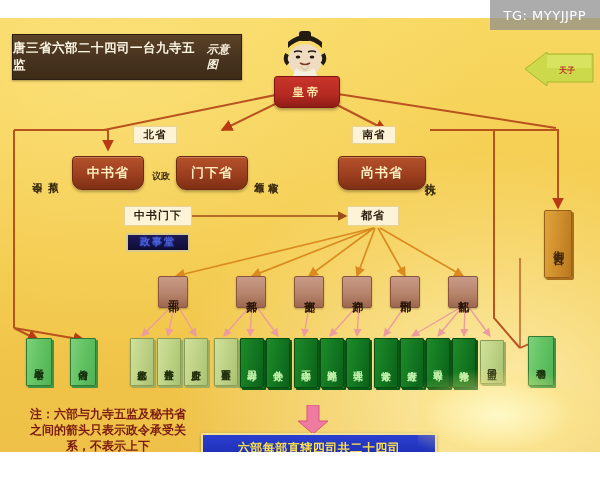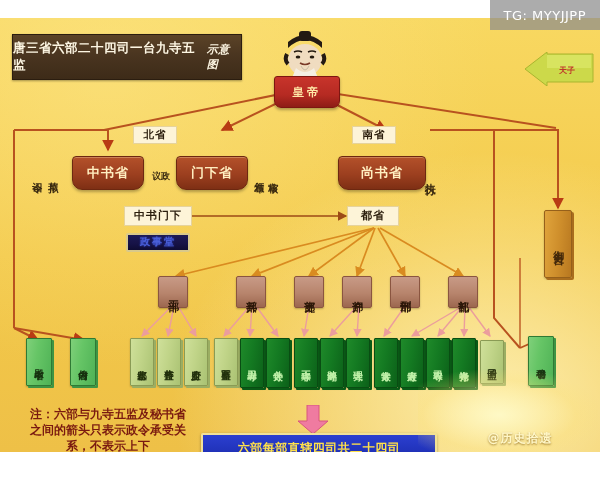--- a/index.html
+++ b/index.html
@@ -306,19 +306,18 @@
     <div id="note">注：六部与九寺五监及秘书省之间的箭头只表示政令承受关系，不表示上下</div>
 
     <div id="pink-arrow">
       <svg viewBox="0 0 34 30" width="34" height="30">
         <path d="M11,0 L23,0 L23,16 L32,16 L17,29 L2,16 L11,16 Z" fill="#ef7ba0" stroke="#d8567f" stroke-width="1"></path>
       </svg>
     </div>
     <div id="banner">六部每部直辖四司共二十四司</div>
 
     <div id="ornament"></div>
-    <div id="ornament-mark">@历史拾遗</div>
 
   </div>
 
   <div class="wm" id="wm-tg">TG: MYYJJPP</div>
 
 </div>
 
 </body></html>

